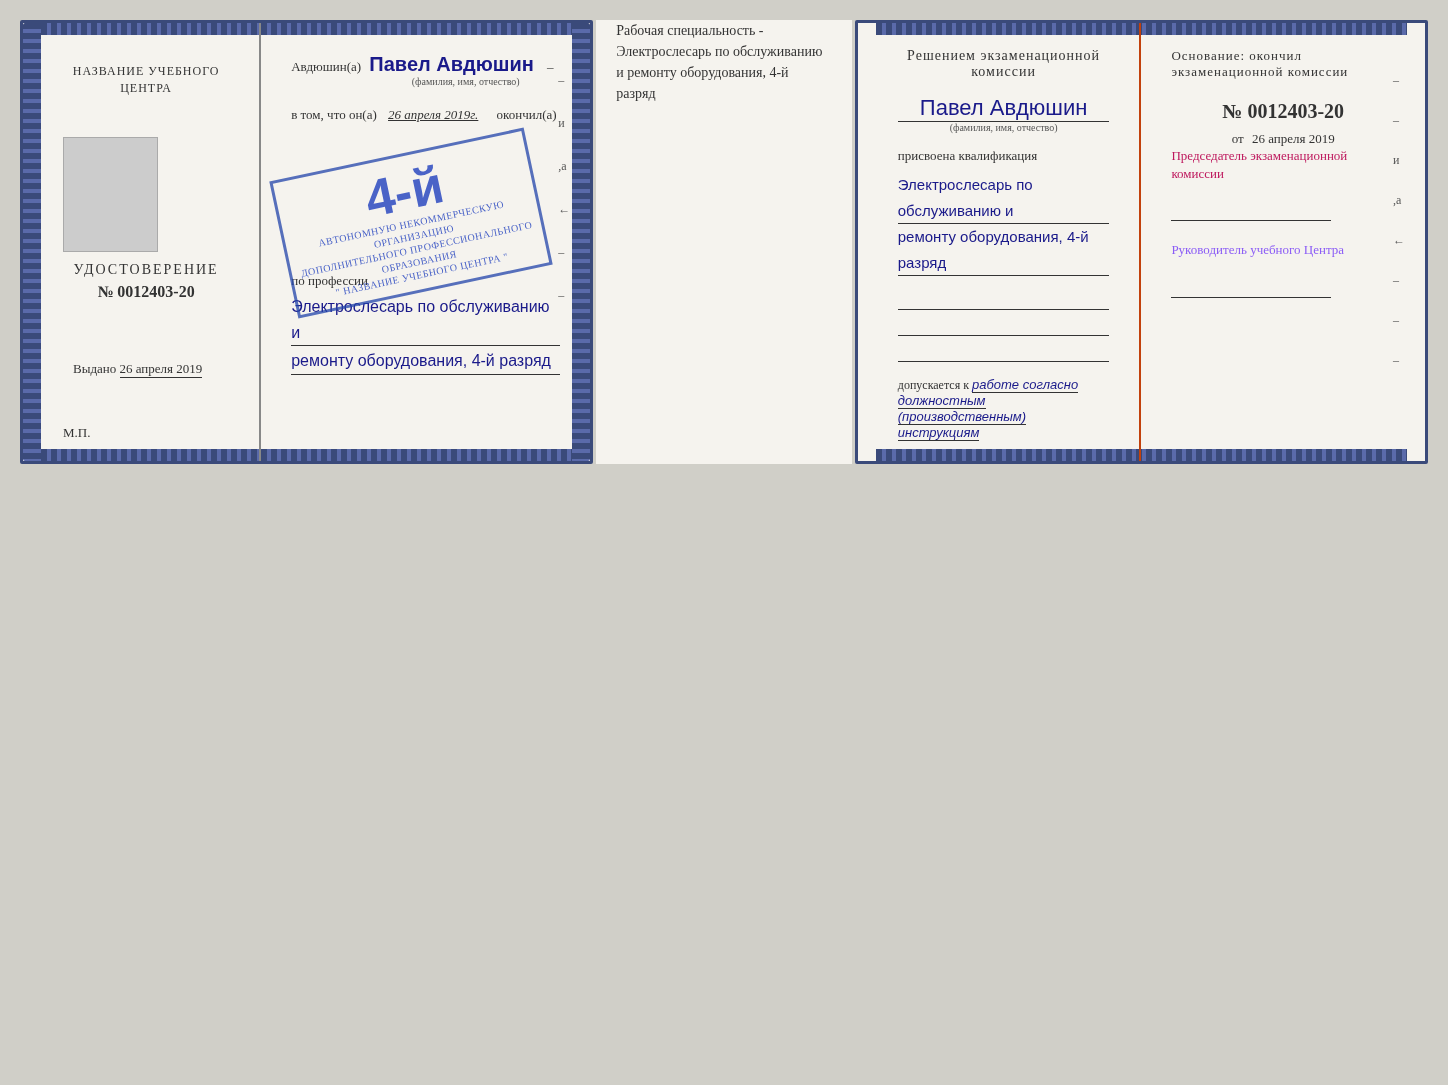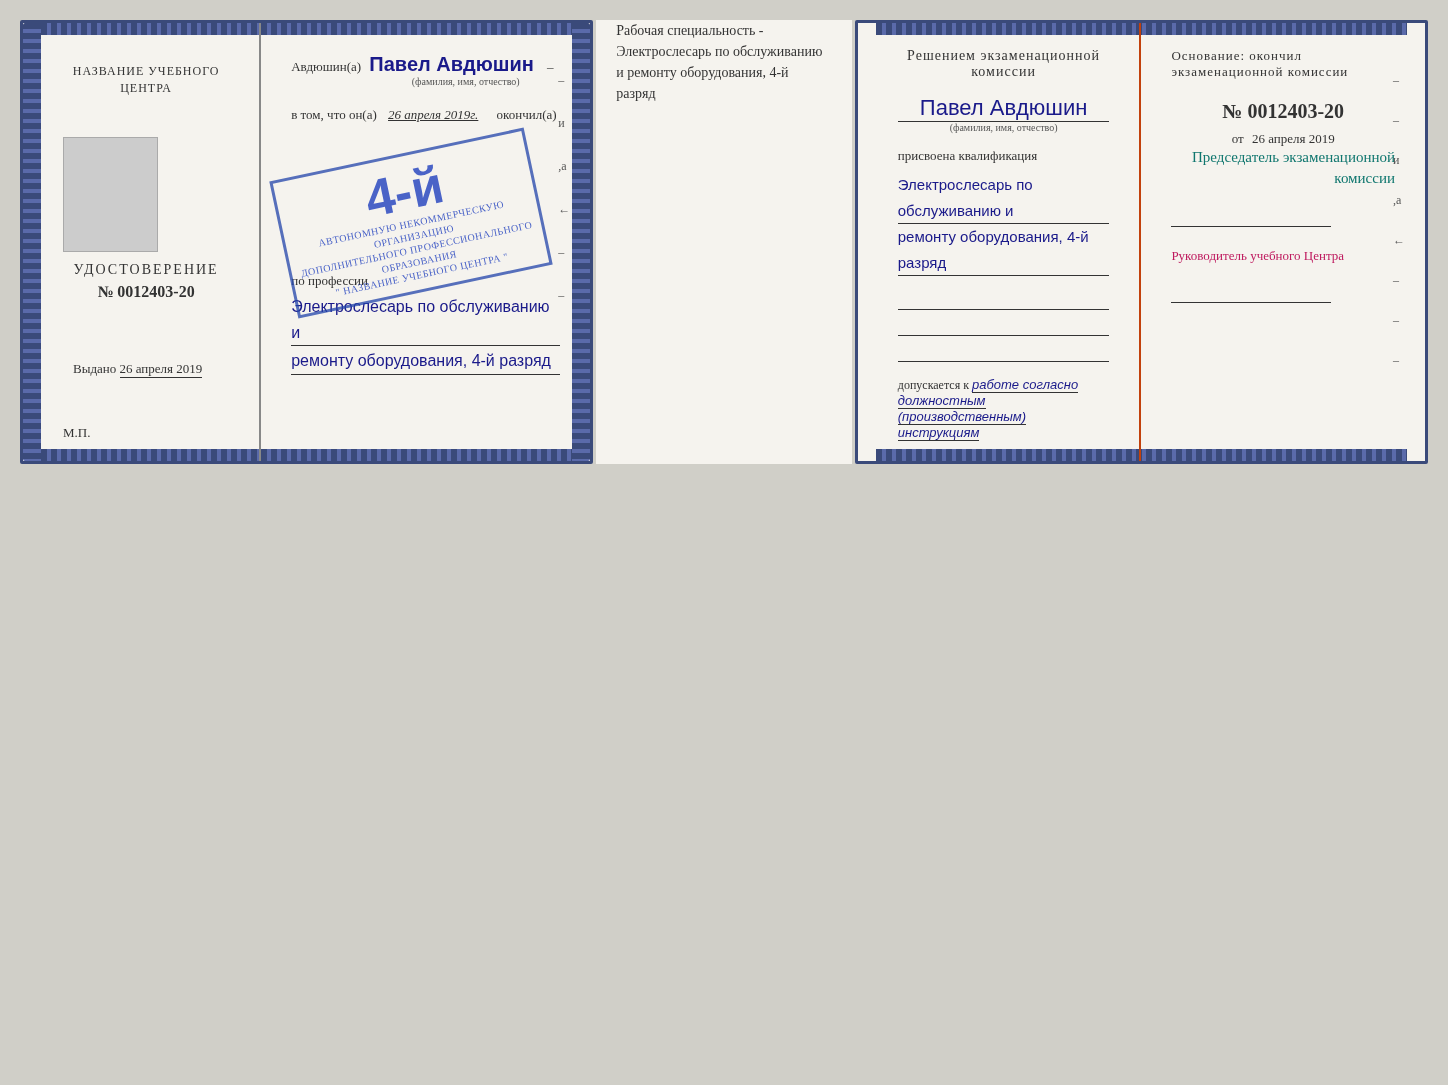--- a/index.html
+++ b/index.html
@@ -369,38 +369,37 @@
       font-weight: bold;
     }
 
     .from-date {
       font-size: 13px;
       color: #333;
       text-align: center;
     }
 
     .chairman-label {
-      font-size: 15px;
-      color: #0f766e;
+      font-size: 13px;
+      color: #be185d;
       margin-bottom: 5px;
       line-height: 1.4;
-      text-align: right;
     }
 
     .chairman-sig {
       border-bottom: 1px solid #333;
       height: 30px;
       width: 160px;
       margin-bottom: 20px;
       margin-top: 8px;
     }
 
     .director-label {
       font-size: 13px;
-      color: #be185d;
+      color: #8b5cf6;
       margin-bottom: 5px;
       line-height: 1.4;
     }
 
     .director-sig {
       border-bottom: 1px solid #333;
       height: 30px;
       width: 160px;
       margin-top: 8px;
     }

